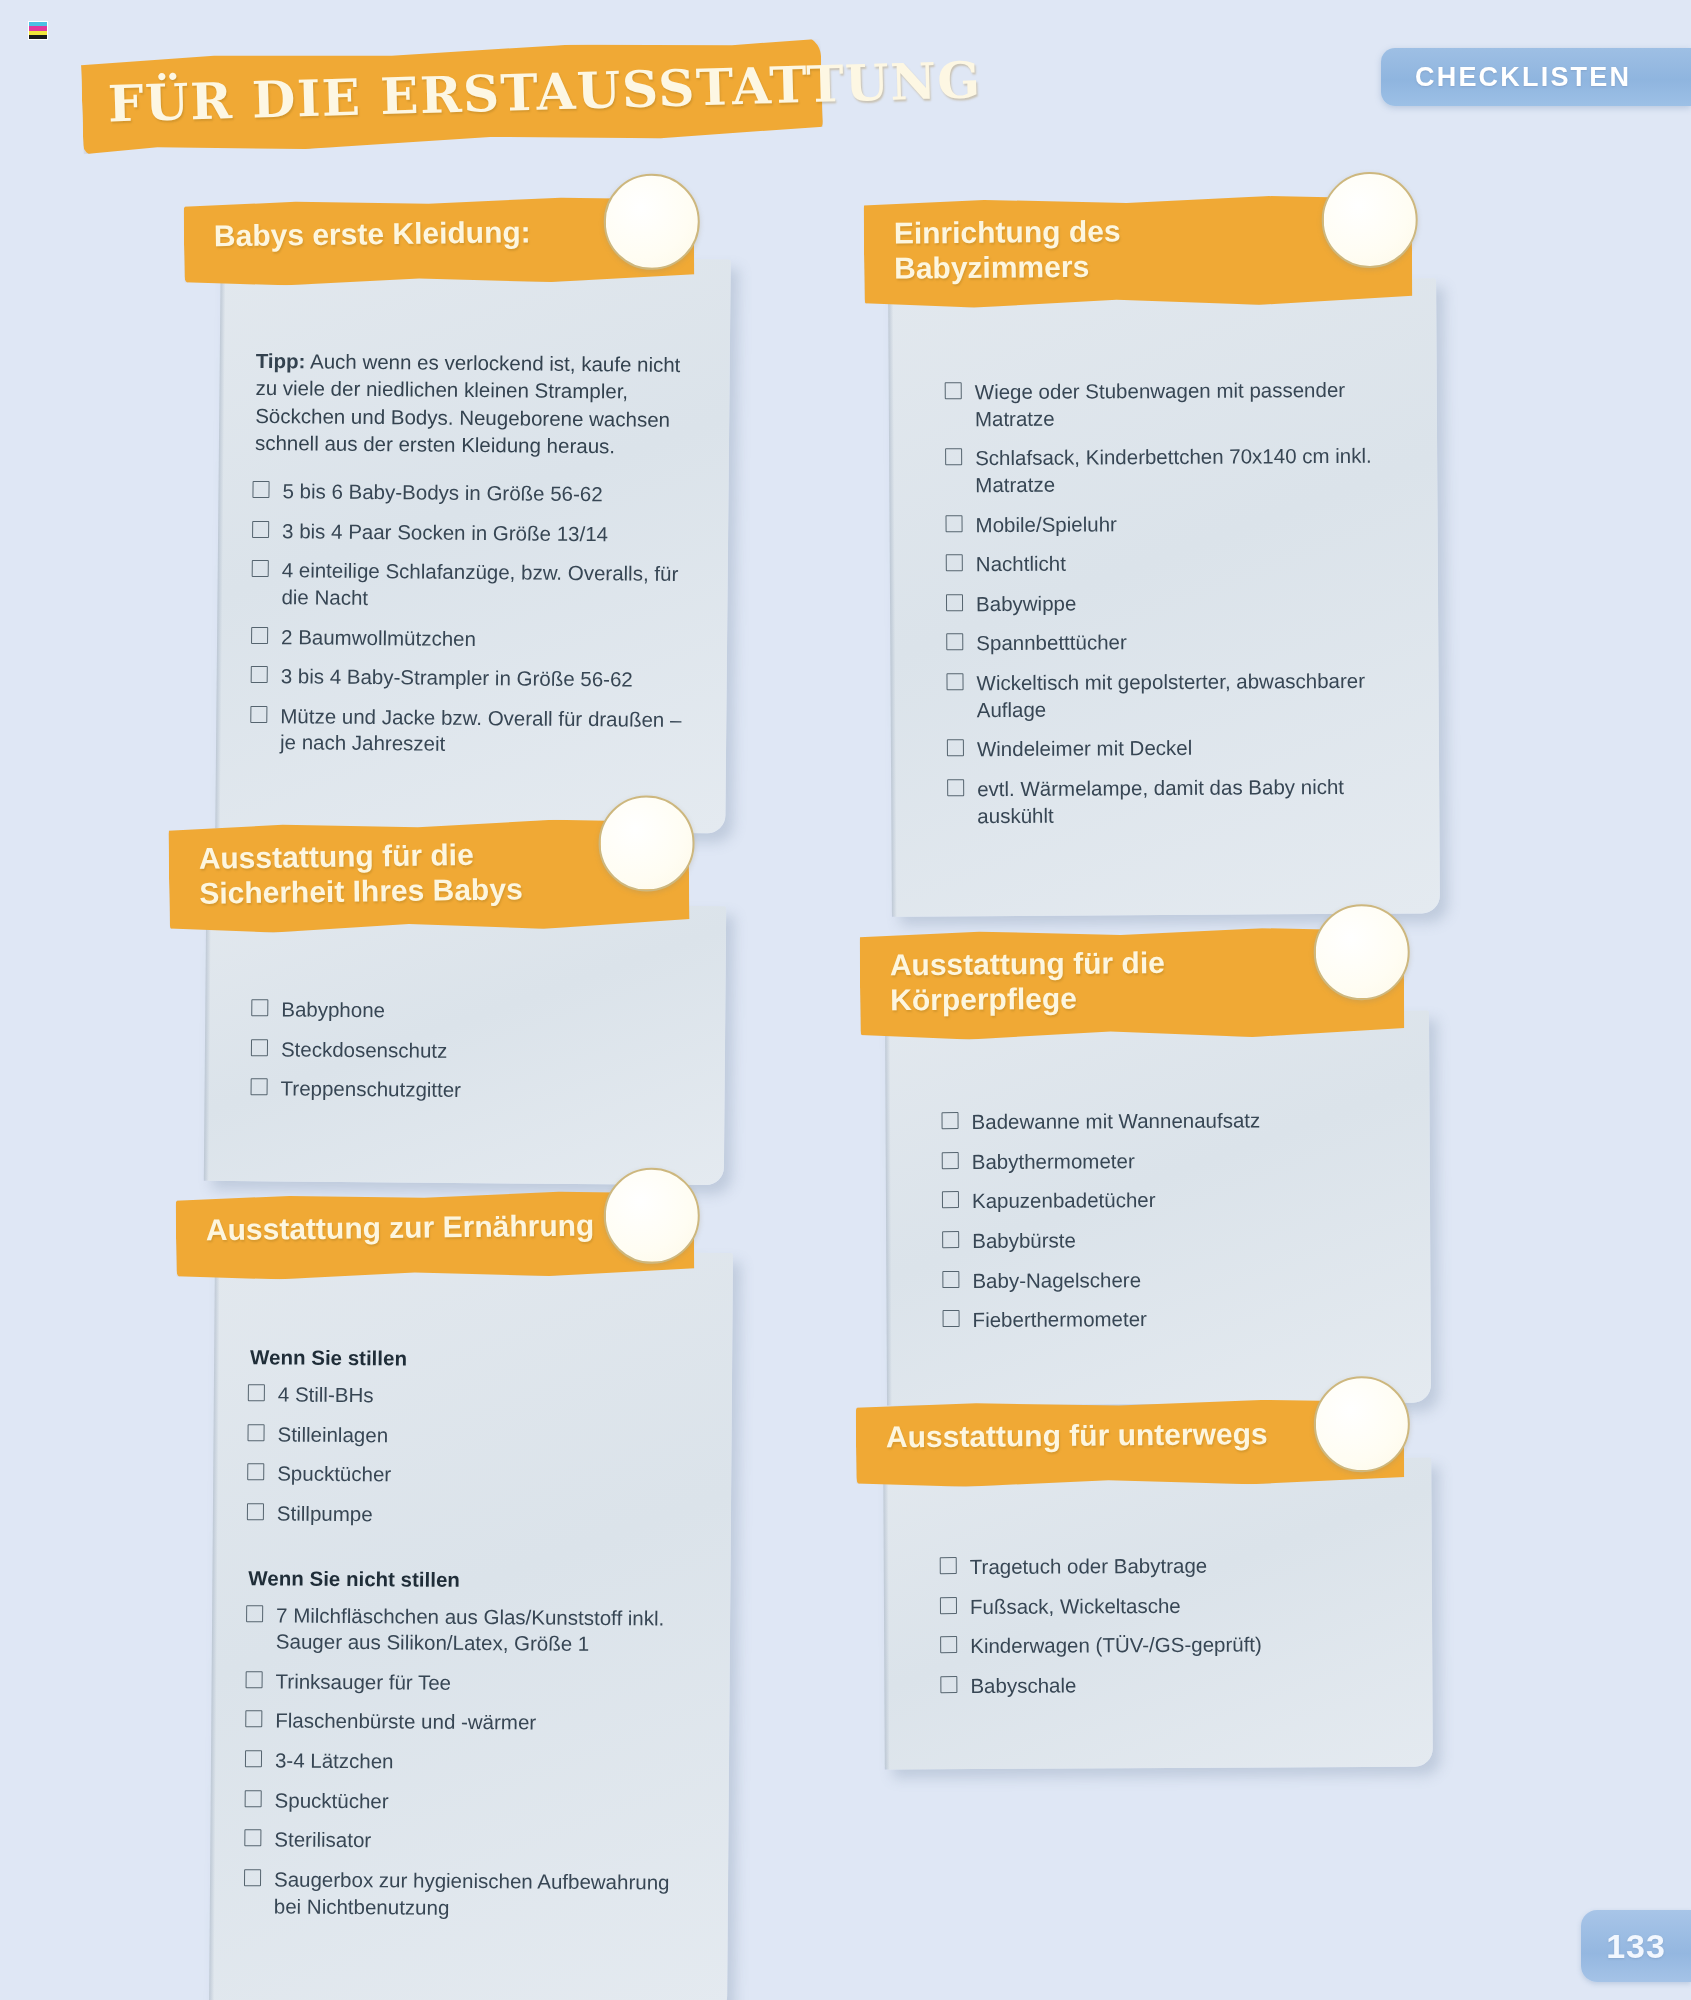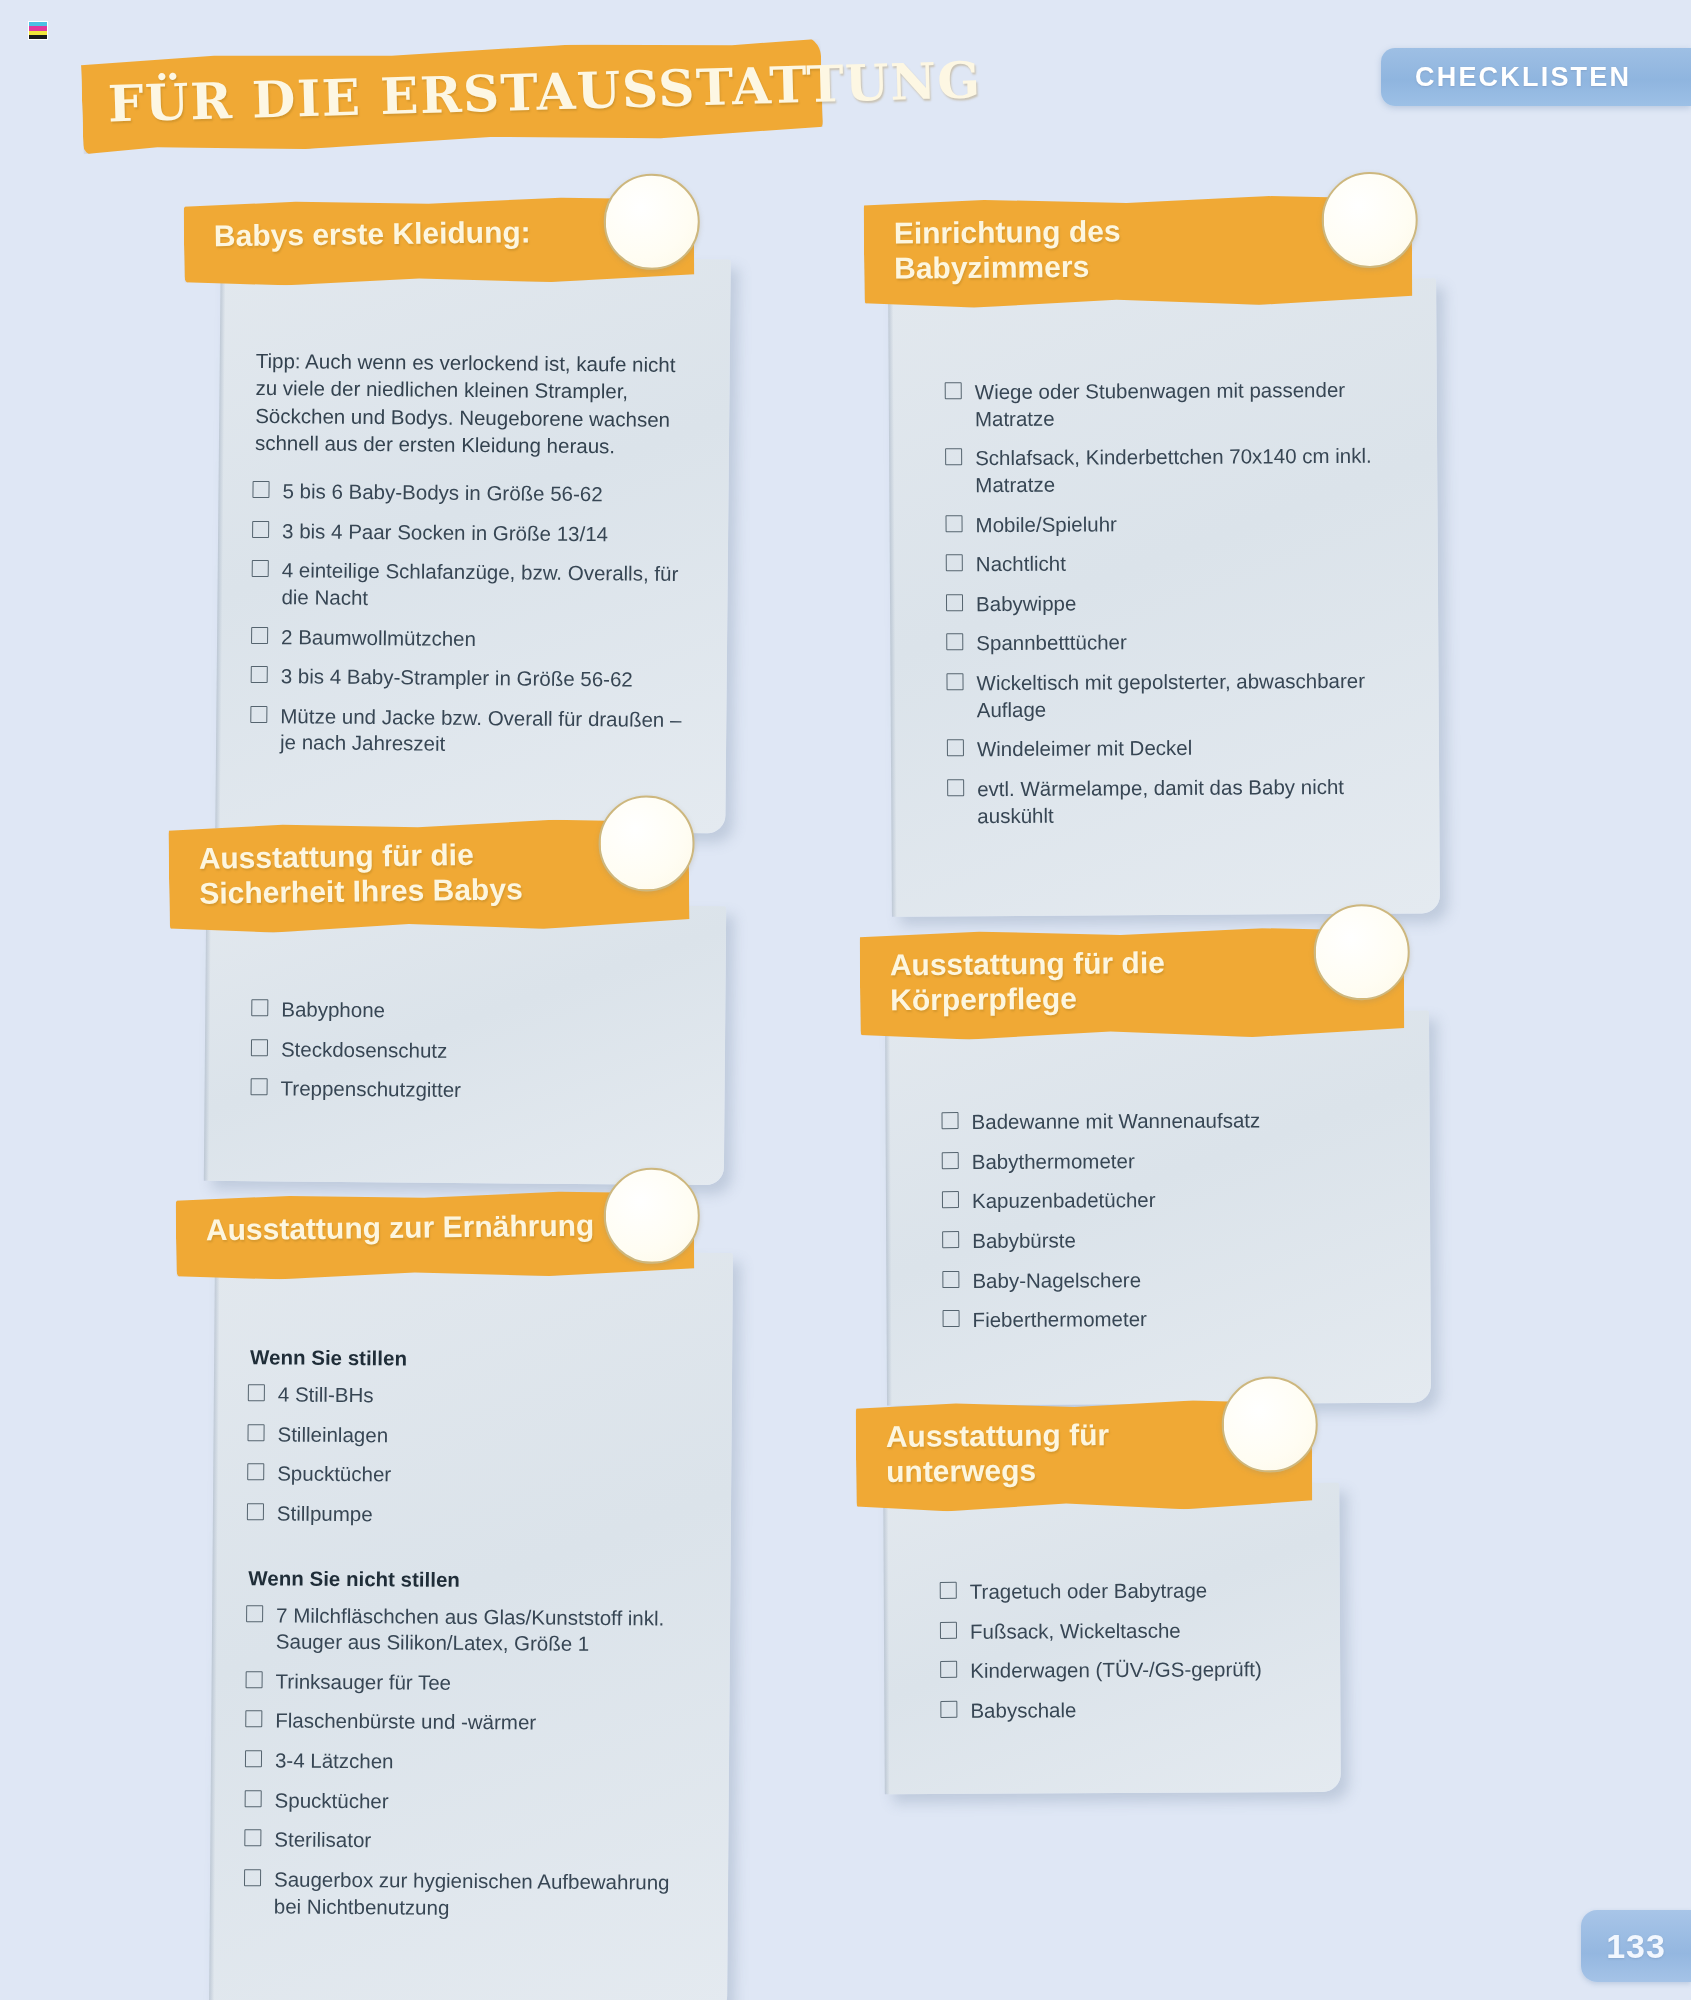--- a/index.html
+++ b/index.html
@@ -107,21 +107,21 @@
     border:2px solid #cdb77e;
     box-shadow:0 2px 5px rgba(150,140,110,.28);
     z-index:4;
   }
   .card-body{position:relative;z-index:2;padding-top:34px;}
 
   .tip{
     color:#33424f;font-size:20.5px;line-height:1.33;
     margin:0 0 22px 2px;max-width:500px;
   }
-  .tip b{font-weight:normal;}
+  .tip b{font-weight:bold;}
 
   .subhead{
     color:#1f2d38;font-size:20.5px;font-weight:bold;
     margin:0 0 12px 2px;
   }
   .subhead.spaced{margin-top:26px;}
 
   ul.checklist{list-style:none;margin:0;padding:0;}
   ul.checklist li{
     position:relative;
@@ -135,21 +135,21 @@
     background:transparent;
     border-radius:1px;
   }
 
   
   #card-kleidung   {left:218px; top:198px;  width:510px;}
   #card-sicherheit {left:205px; top:820px;  width:520px;}
   #card-ernaehrung {left:212px; top:1192px; width:518px;}
   #card-babyzimmer {left:890px; top:196px;  width:548px;}
   #card-koerper    {left:886px; top:928px;  width:544px;}
-  #card-unterwegs  {left:884px; top:1400px; width:456px;}
+  #card-unterwegs  {left:884px; top:1400px; width:548px;}
 
   #card-kleidung   .paper{transform:rotate(.55deg);}
   #card-sicherheit .paper{transform:rotate(.5deg);}
   #card-ernaehrung .paper{transform:rotate(.45deg);}
   #card-babyzimmer .paper{transform:rotate(-.35deg);}
   #card-koerper    .paper{transform:rotate(-.3deg);}
   #card-unterwegs  .paper{transform:rotate(-.3deg);}
 
   #card-kleidung   .card-head{transform:rotate(-.7deg) translateX(-34px);}
   #card-sicherheit .card-head{transform:rotate(-.8deg) translateX(-36px);}

